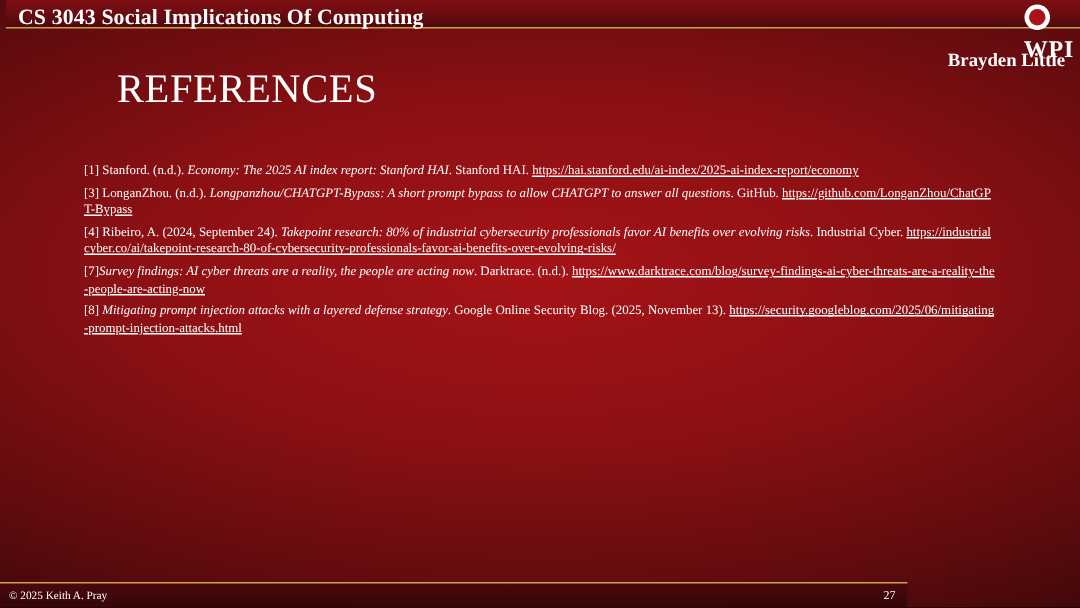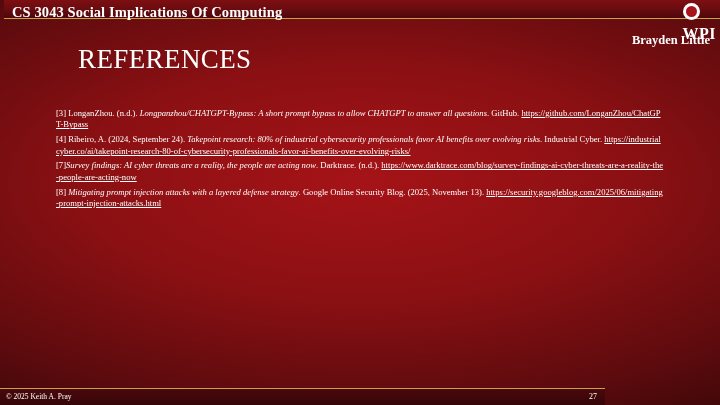--- a/index.html
+++ b/index.html
@@ -154,20 +154,21 @@
       <span class="wpi-seal"></span>
       <span class="wpi-text">WPI</span>
     </div>
   </div>
 
   <div class="author">Brayden Little</div>
 
   <div class="slide-title">REFERENCES</div>
 
   <div class="refs" id="refs-container">
+      <div class="ref-item"><span>[1] Stanford. (n.d.). </span><span class="it">Economy: The 2025 AI index report: Stanford HAI</span><span>. Stanford HAI. </span><span class="lk">https://hai.stanford.edu/ai-index/2025-ai-index-report/economy</span></div>
       <div class="ref-item"><span>[3] LonganZhou. (n.d.). </span><span class="it">Longpanzhou/CHATGPT-Bypass: A short prompt bypass to allow CHATGPT to answer all questions</span><span>. GitHub. </span><span class="lk">https://github.com/LonganZhou/ChatGPT-Bypass</span></div>
       <div class="ref-item"><span>[4] Ribeiro, A. (2024, September 24). </span><span class="it">Takepoint research: 80% of industrial cybersecurity professionals favor AI benefits over evolving risks</span><span>. Industrial Cyber. </span><span class="lk">https://industrialcyber.co/ai/takepoint-research-80-of-cybersecurity-professionals-favor-ai-benefits-over-evolving-risks/</span></div>
       <div class="ref-item"><span>[7]</span><span class="it">Survey findings: AI cyber threats are a reality, the people are acting now</span><span>. Darktrace. (n.d.). </span><span class="lk">https://www.darktrace.com/blog/survey-findings-ai-cyber-threats-are-a-reality-the-people-are-acting-now</span></div>
       <div class="ref-item"><span>[8] </span><span class="it">Mitigating prompt injection attacks with a layered defense strategy</span><span>. Google Online Security Blog. (2025, November 13). </span><span class="lk">https://security.googleblog.com/2025/06/mitigating-prompt-injection-attacks.html</span></div>
     </div>
 
   <div class="footer-bar">
     <div class="footer-left">© 2025 Keith A. Pray</div>
     <div class="footer-right">27</div>
   </div>

